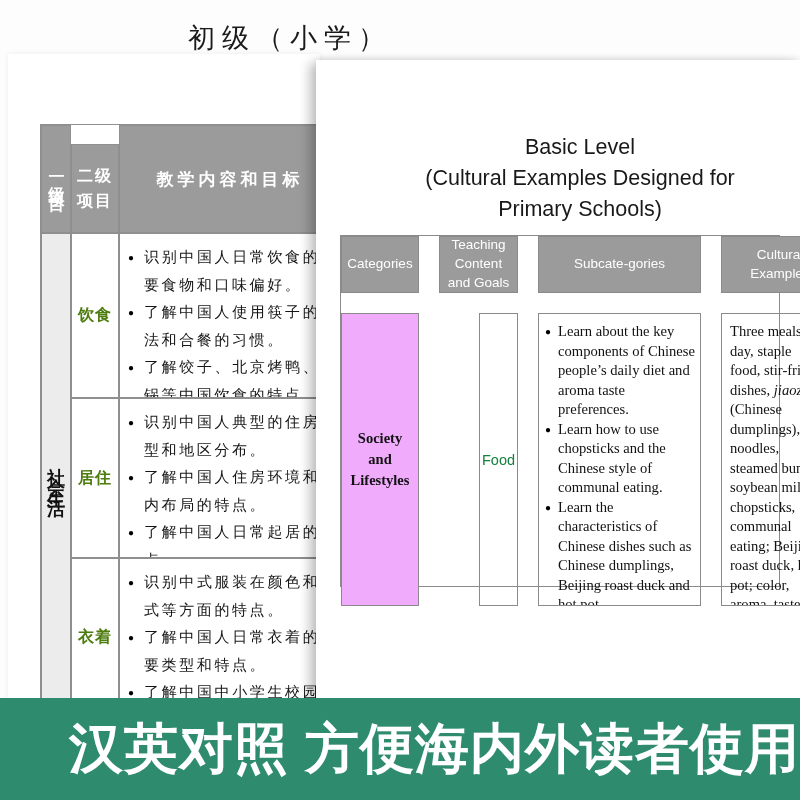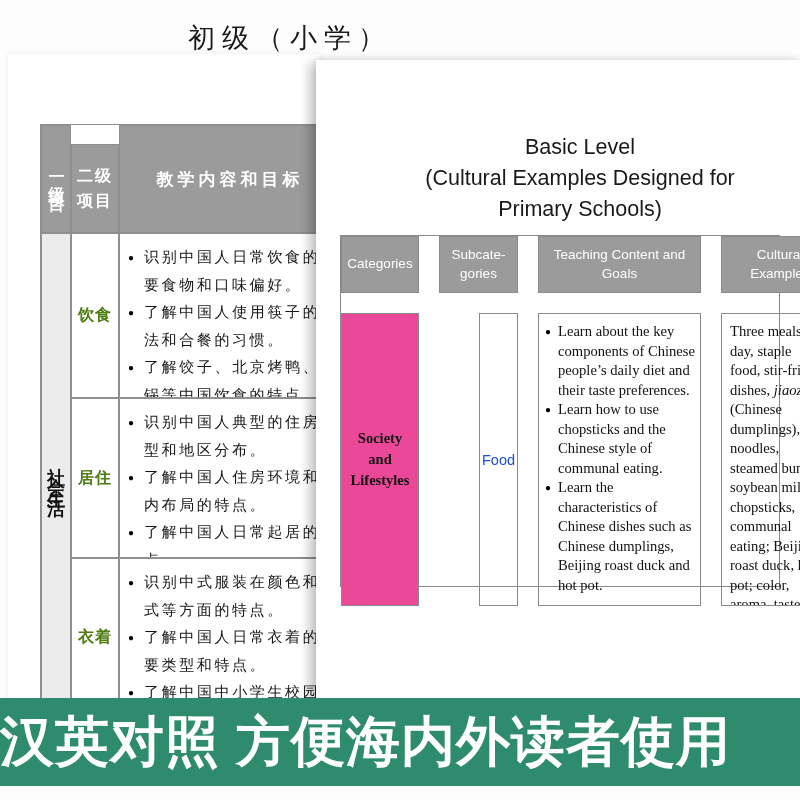--- a/index.html
+++ b/index.html
@@ -83,49 +83,49 @@
     grid-template-rows:57px 293px;
     border:1px solid #8a8a8a;background:#fff;gap:20px;
   }
   .en-table > div{border:1px solid #8a8a8a;}
   .en-th{
     background:var(--table-header-bg,#9b9b9b);color:#fff;
     display:flex;align-items:center;justify-content:center;text-align:center;
     font-size:13.5px;line-height:1.4;padding:2px 4px;
   }
   .en-cat{
-    background:#ec4899;
+    background:#f0abfc;
     display:flex;align-items:center;justify-content:center;text-align:center;
     font-family:"Liberation Serif", serif;font-weight:700;
     font-size:14.5px;line-height:21px;color:#111;padding:0 13px;
   }
   .en-sub{
     display:flex;align-items:center;justify-content:center;
-    font-size:14.5px;color:#1d4ed8;margin-left:40px;
+    font-size:14.5px;color:#15803d;margin-left:40px;
   }
   .en-goals{
     font-family:"Liberation Serif", serif;
     font-size:14.6px;line-height:19.5px;color:#111;
     padding:8px 2px 0 6px;overflow:hidden;
   }
   .en-bullet{display:flex;align-items:flex-start;}
   .en-bullet .dot{flex:0 0 13px;font-size:10px;line-height:19.5px;color:#000;}
   .en-bullet .txt{flex:1;}
   .en-examples{
     font-family:"Liberation Serif", serif;
     font-size:14.6px;line-height:19.5px;color:#111;
     padding:8px 19px 0 8px;overflow:hidden;
   }
   .en-examples i{font-style:italic;}
 
   
   .banner{
-    position:absolute;left:0;top:698px;width:800px;height:88px;z-index:3;
+    position:absolute;left:0;top:698px;width:800px;height:102px;z-index:3;
     background:var(--banner-bg,#2e8b6e);
-    display:flex;align-items:center;justify-content:flex-start;
+    display:flex;align-items:center;justify-content:flex-end;
   }
   .banner-text{
     color:#ffffff;font-size:54px;font-weight:800;letter-spacing:1px;
     white-space:nowrap;
   }
 </style>
 </head>
 <body>
 
 <div class="canvas">
@@ -192,31 +192,31 @@
 
   <div class="right-page">
     <div class="en-title">
       <div>Basic Level</div>
       <div>(Cultural Examples Designed for</div>
       <div>Primary Schools)</div>
     </div>
 
     <div class="en-table">
       <div class="en-th">Categories</div>
+      <div class="en-th">Teaching Content and Goals</div>
       <div class="en-th">Subcate-gories</div>
-      <div class="en-th">Teaching Content and Goals</div>
       <div class="en-th">Cultural Examples</div>
 
       <div class="en-cat">Society and Lifestyles</div>
       <div class="en-sub">Food</div>
 
       <div class="en-goals">
         <div class="en-bullet">
             <span class="dot">●</span>
-            <span class="txt">Learn about the key components of Chinese people’s daily diet and their taste preferences.</span>
+            <span class="txt">Learn about the key components of Chinese people’s daily diet and aroma taste preferences.</span>
           </div>
         <div class="en-bullet">
             <span class="dot">●</span>
             <span class="txt">Learn how to use chopsticks and the Chinese style of communal eating.</span>
           </div>
         <div class="en-bullet">
             <span class="dot">●</span>
             <span class="txt">Learn the characteristics of Chinese dishes such as Chinese dumplings, Beijing roast duck and hot pot.</span>
           </div>
       </div>

